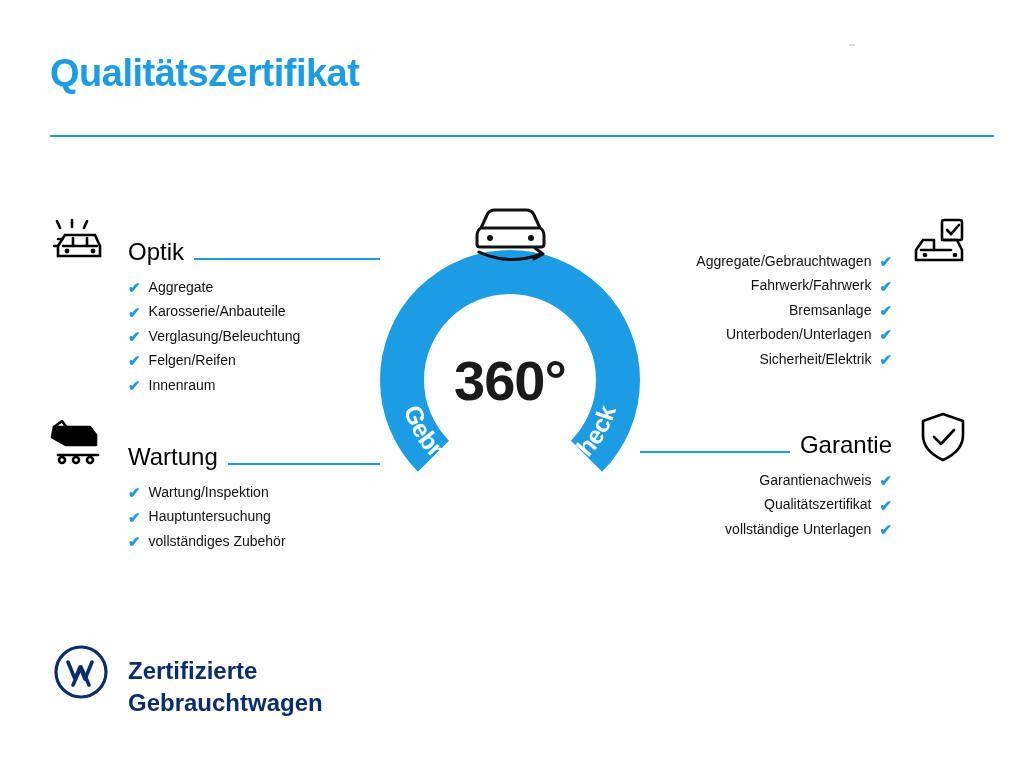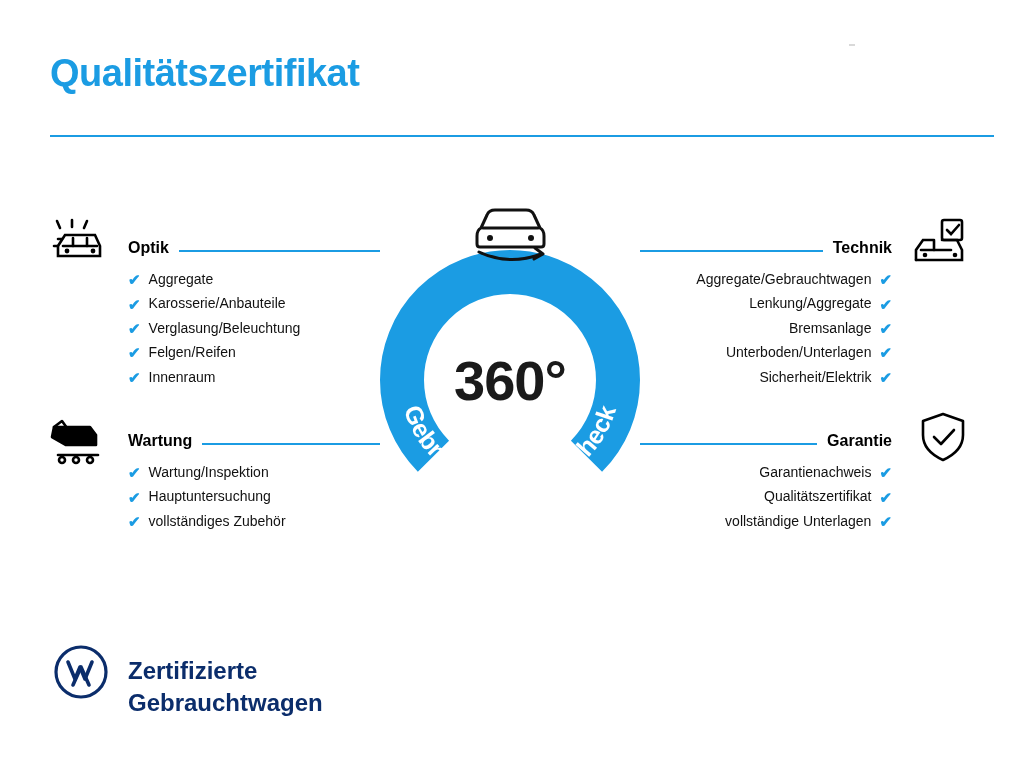--- a/index.html
+++ b/index.html
@@ -44,22 +44,22 @@
   }
   .block-head {
     display: flex;
     align-items: flex-end;
     gap: 10px;
   }
   .block-head.right {
     flex-direction: row-reverse;
   }
   .block-title {
-    font-size: 16px;
-    font-weight: bold;
+    font-size: 24px;
+    font-weight: normal;
     color: #000000;
     white-space: nowrap;
     line-height: 1;
     padding-bottom: 2px;
   }
   .head-rule {
     flex: 1;
     height: 2px;
     background: #1b9ce3;
     margin-bottom: 6px;
@@ -213,32 +213,28 @@
         <path d="M6 44 h46 v-10 l-5 -10 h-15"></path>
         <path d="M6 44 v-10 l7 -10 h11"></path>
         <path d="M11 34 h30"></path>
         <circle cx="15" cy="39" r="2.3" fill="#000" stroke="none"></circle>
         <circle cx="45" cy="39" r="2.3" fill="#000" stroke="none"></circle>
         <path d="M24 25 v9"></path>
       </g>
     </svg>
   </div>
   <div class="block" style="left:640px; top:240px; width:252px;">
-    <div class="block-head right">
-      <div class="block-title">Technik</div>
-      <div class="head-rule"></div>
-    </div>
     <ul class="items right">
       <li>
         <span class="check">✔</span>
         <span>Aggregate/Gebrauchtwagen</span>
       </li>
       <li>
         <span class="check">✔</span>
-        <span>Lenkung/Aggregate</span>
+        <span>Fahrwerk/Fahrwerk</span>
       </li>
       <li>
         <span class="check">✔</span>
         <span>Bremsanlage</span>
       </li>
       <li>
         <span class="check">✔</span>
         <span>Unterboden/Unterlagen</span>
       </li>
       <li>
@@ -253,21 +249,21 @@
       <g fill="none" stroke="#000" stroke-width="2.6" stroke-linecap="round" stroke-linejoin="round">
         <path d="M8 12 l8 -6 l10 14"></path>
         <path d="M8 12 l-2 10 l14 8 h30 v-10 l-6 -8 h-18 z" fill="#000" stroke="#000"></path>
         <path d="M12 40 h40"></path>
         <circle cx="16" cy="45" r="3"></circle>
         <circle cx="30" cy="45" r="3"></circle>
         <circle cx="44" cy="45" r="3"></circle>
       </g>
     </svg>
   </div>
-  <div class="block" style="left:128px; top:433px; width:252px;">
+  <div class="block" style="left:128px; top:445px; width:252px;">
     <div class="block-head">
       <div class="block-title">Wartung</div>
       <div class="head-rule"></div>
     </div>
     <ul class="items">
       <li>
         <span class="check">✔</span>
         <span>Wartung/Inspektion</span>
       </li>
       <li>

